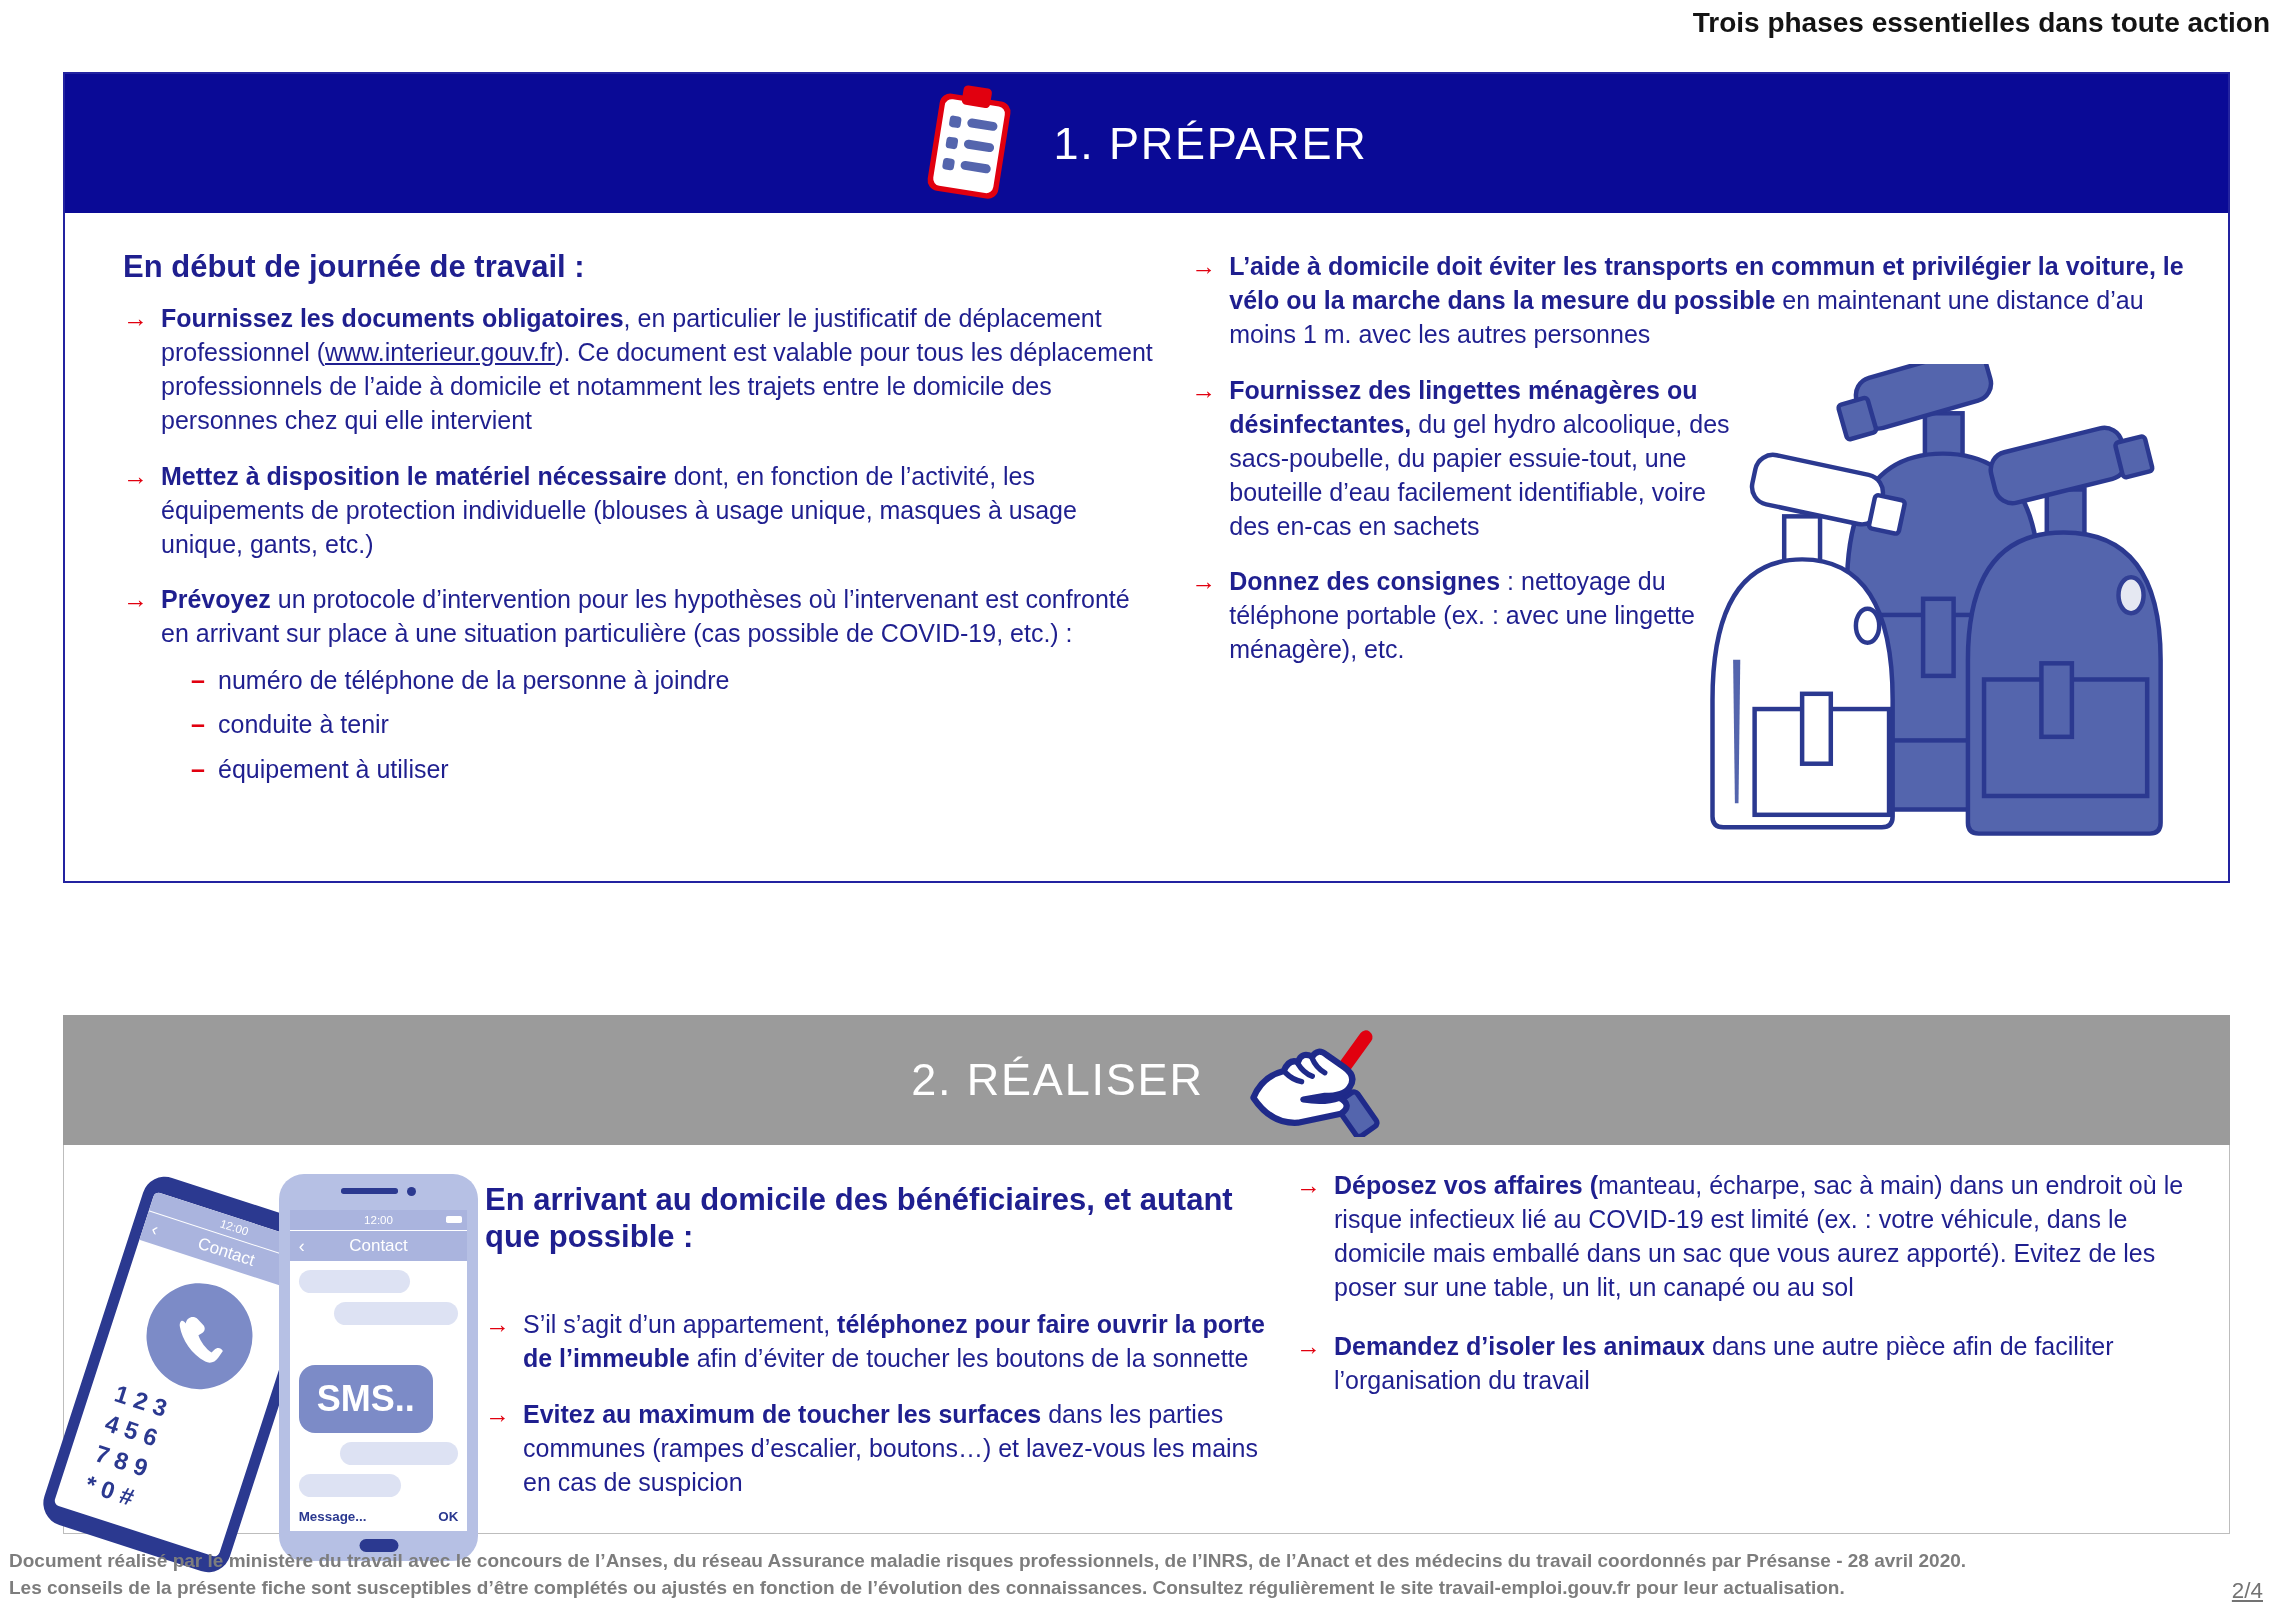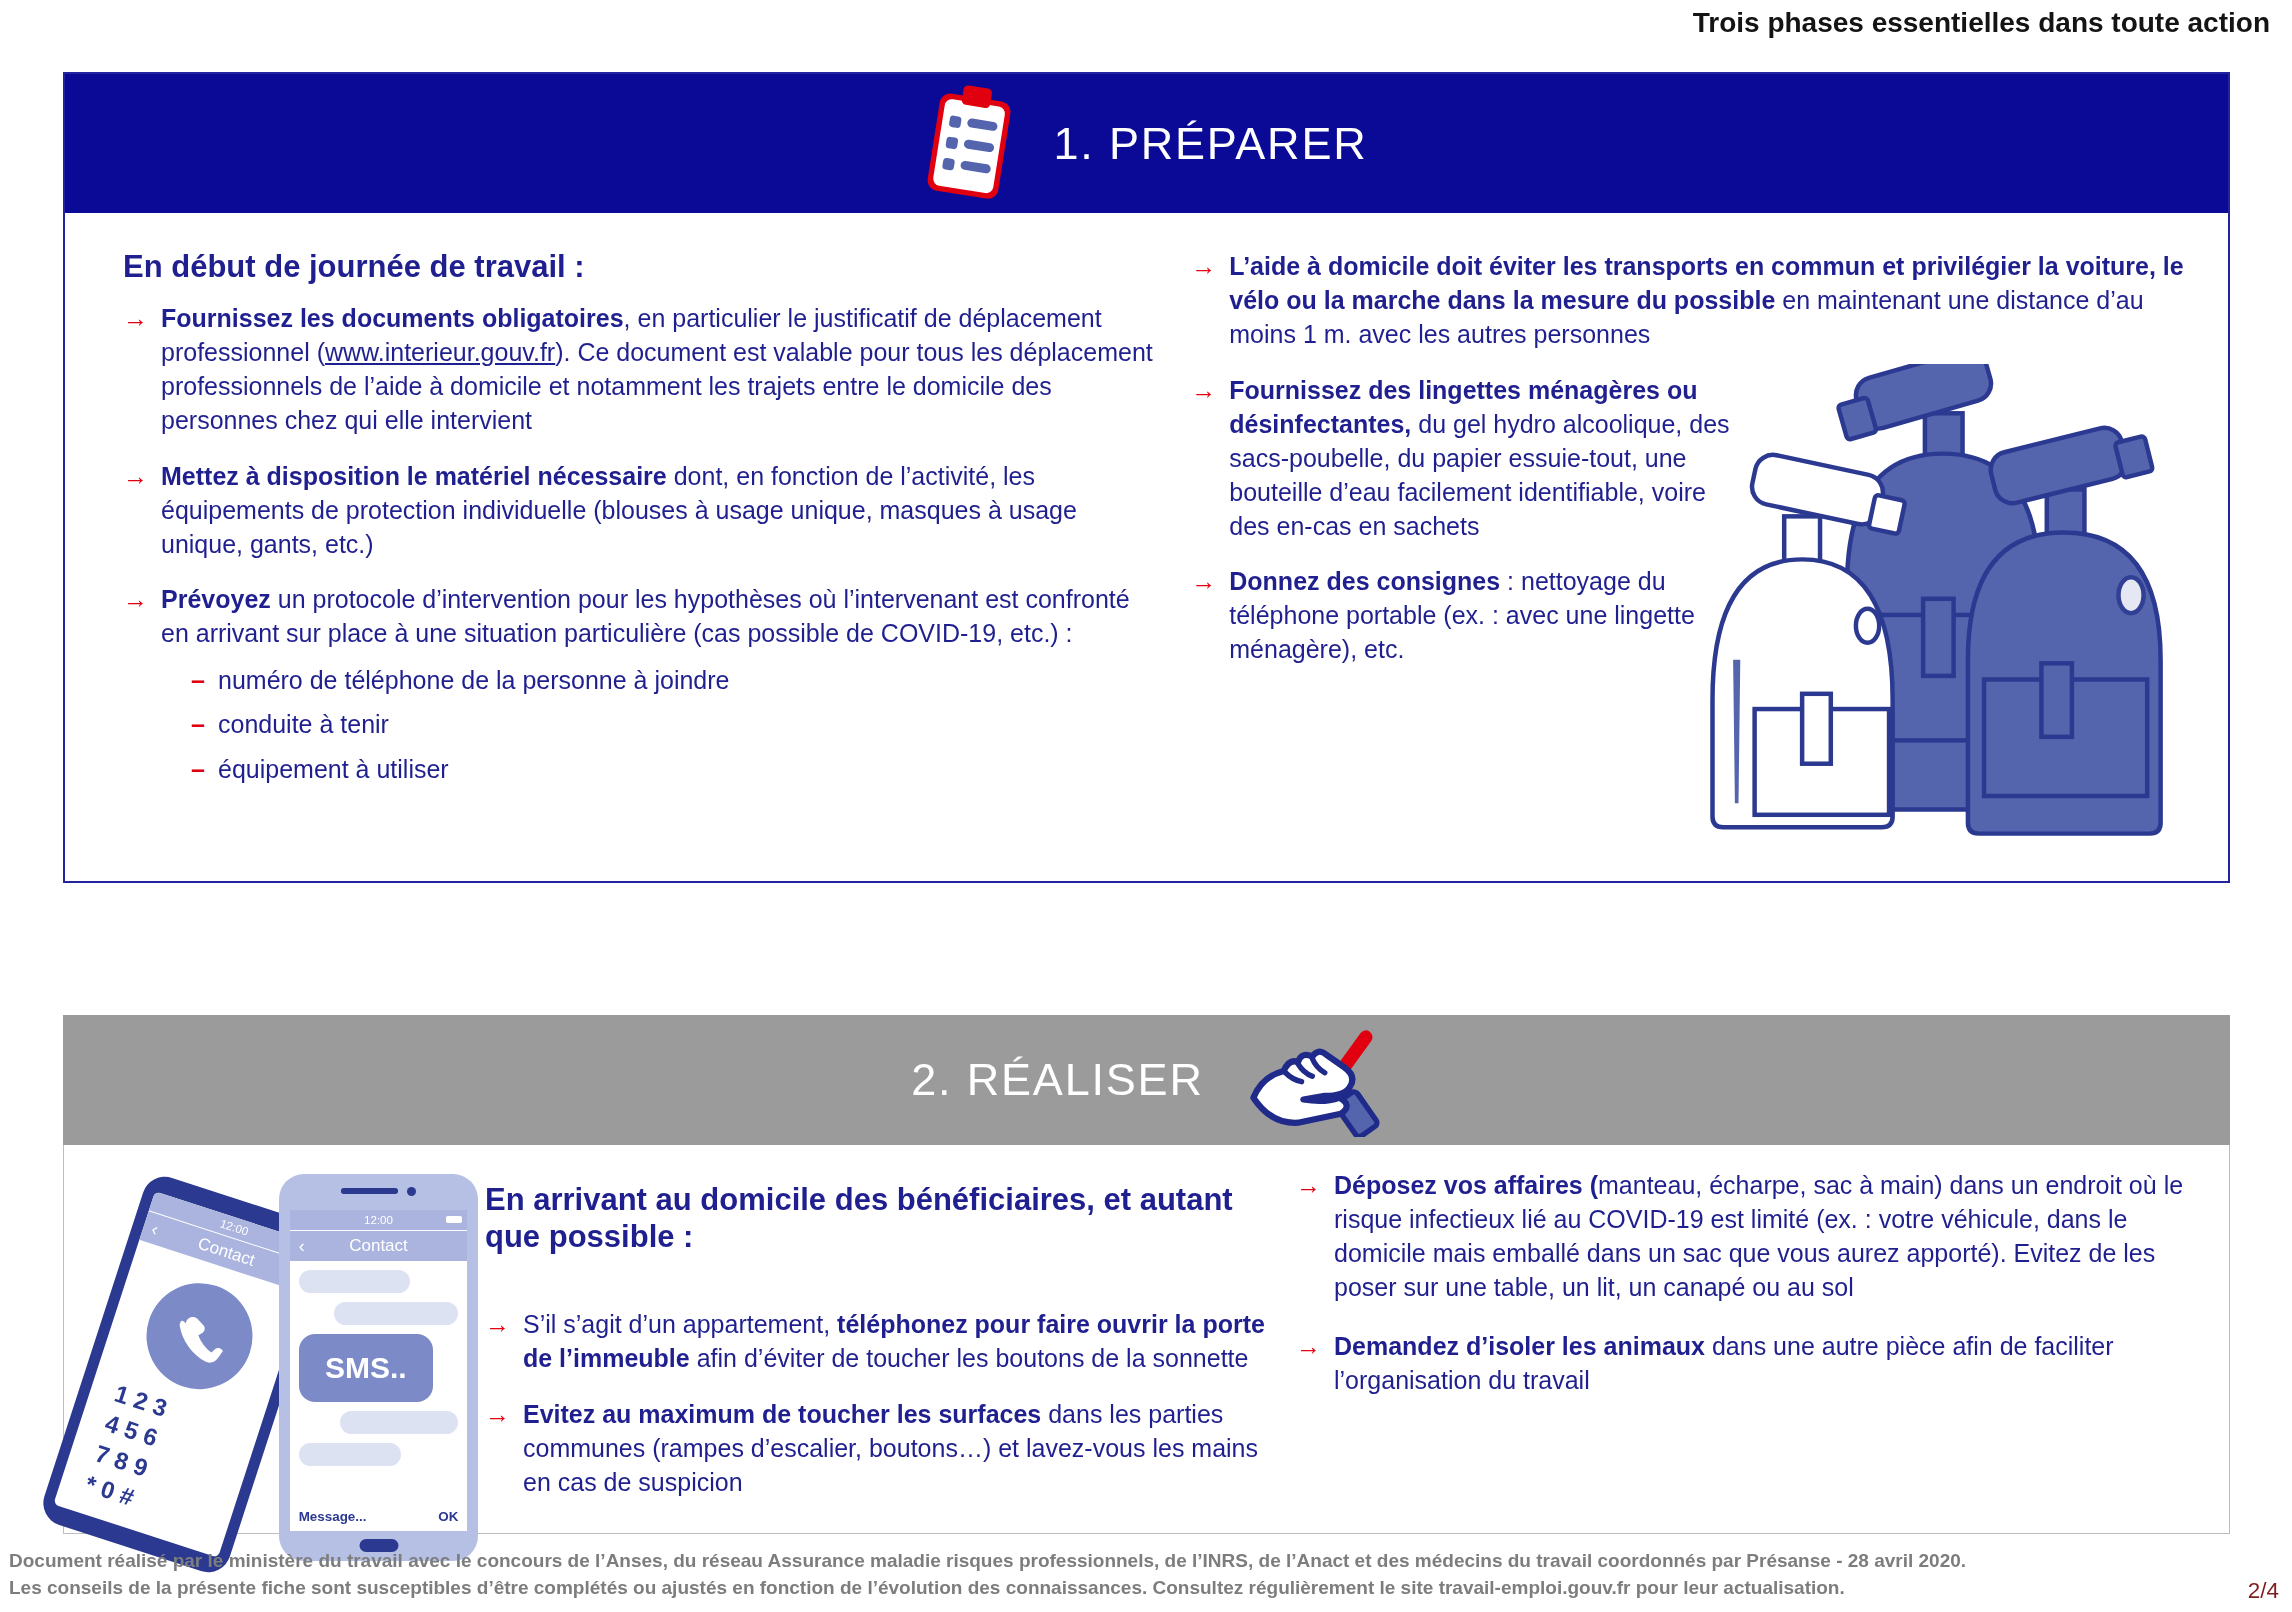--- a/index.html
+++ b/index.html
@@ -67,30 +67,30 @@
   .ps-top{position:absolute;top:12.5px;left:0;width:100%;display:flex;align-items:center;justify-content:center;gap:9px;}
   .speaker{width:57px;height:5.4px;background:var(--illu-line);border-radius:2.7px;}
   .camera{width:9px;height:9px;background:var(--illu-line);border-radius:50%;}
   .ps-screen{width:100%;height:100%;background:#fff;display:flex;flex-direction:column;overflow:hidden;}
   .bubbles{flex:1;padding:9px 9px 3.6px;display:flex;flex-direction:column;gap:9px;}
   .bub{height:23px;border-radius:11.6px;background:var(--bubble);}
   .bub.b1{width:70%;}
   .bub.b2{width:78%;align-self:flex-end;}
   .bub.b4{width:74%;align-self:flex-end;}
   .bub.b5{width:64%;}
-  .bub-sms{width:84%;height:68px;border-radius:16px;background:#7c8bc7;color:#fff;font-size:30px;font-weight:bold;
-           display:flex;align-items:center;justify-content:center;}
+  .bub-sms{width:84%;height:68px;border-radius:16px;background:#7c8bc7;color:#fff;font-size:36px;font-weight:bold;
+           display:flex;align-items:center;justify-content:center;margin-top:31px;}
   .msgrow{display:flex;justify-content:space-between;align-items:center;padding:5.4px 9px 7.2px;font-size:13.4px;
           color:var(--illu-line);font-weight:bold;gap:42px;}
   .home-pill{position:absolute;bottom:9px;left:50%;transform:translateX(-50%);width:39px;height:13.4px;
              background:var(--illu-line);border-radius:7.2px;}
 
   
   .footer{position:absolute;left:9px;top:1547px;width:2078px;font-size:19px;line-height:27px;color:var(--footer);font-weight:bold;}
-  .pagenum{position:absolute;right:14px;top:1578px;font-size:22.4px;color:#7f1d1d;}
+  .pagenum{position:absolute;right:30px;top:1578px;font-size:22.4px;color:#737373;text-decoration:underline;}
 </style>
 </head>
 <body>
 
 <div class="page">
 
   <div class="top-title">Trois phases essentielles dans toute action</div>
 
   <section class="box1">
     <header class="band band-1">

